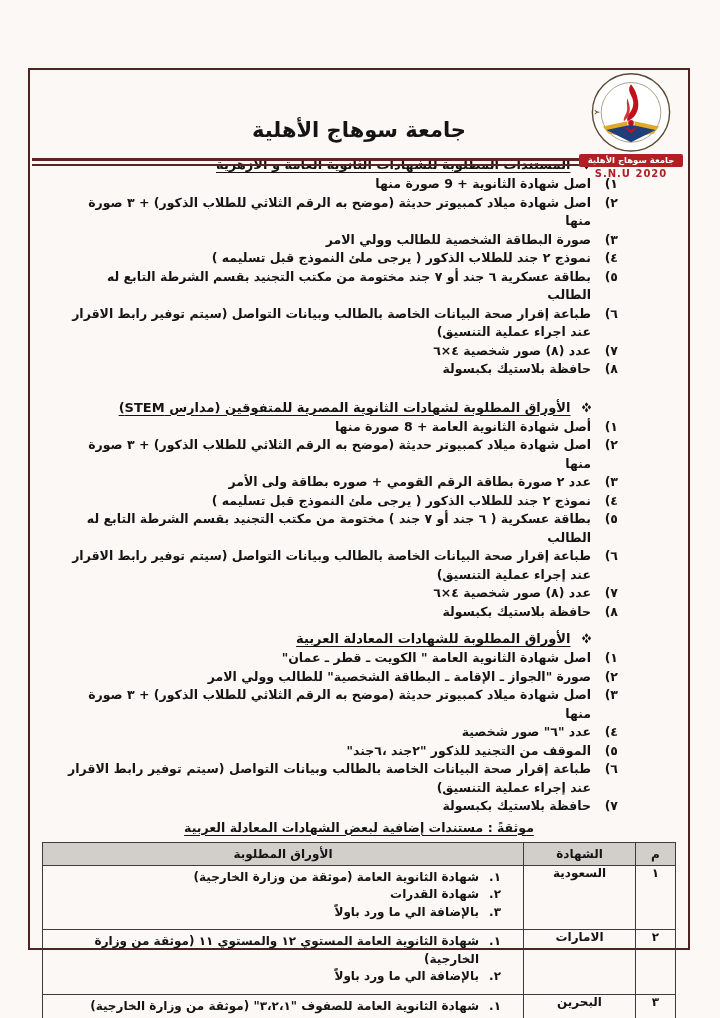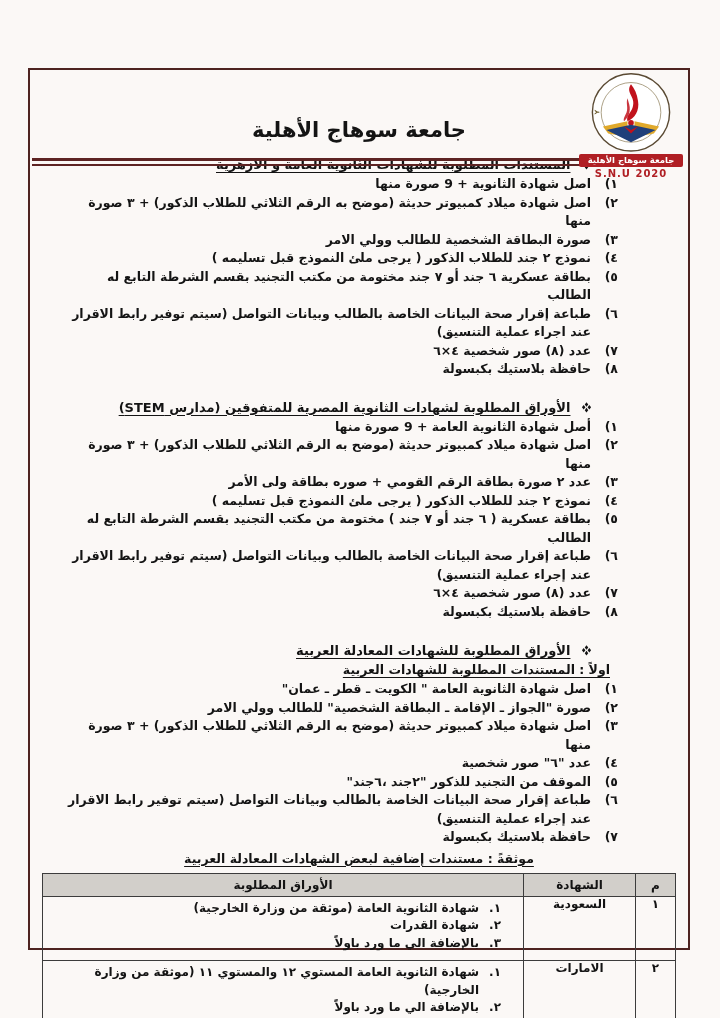--- a/index.html
+++ b/index.html
@@ -37,21 +37,21 @@
   .bullet{display:inline-block;margin-left:6px;position:relative;top:1px;}
   .items{padding:1px 70px 0 38px;}
   .item{display:flex;line-height:18.5px;}
   .item .num{min-width:19px;margin-left:8px;white-space:nowrap;}
   .item .txt{flex:1;}
   .item .txt.justify{text-align:justify;}
   .sub-right{padding-right:78px;line-height:19px;}
   .sub-right span,.sub-center span,.sub-right2 span{text-decoration:underline;text-underline-offset:3px;}
   .sub-center{text-align:center;line-height:19px;margin-top:2px;}
   .mt-gap{margin-top:19px;}
-  .mt-sm{margin-top:20px;}
+  .mt-sm{margin-top:8px;}
   
   table.doc-table{
     border-collapse:collapse;margin:5px 12px 0 12px;width:634px;
     font-size:12px;table-layout:fixed;
   }
   .doc-table th,.doc-table td{border:1px solid #3c3c3c;vertical-align:top;}
   .doc-table thead th{background:#d2cfca;font-weight:bold;height:20px;vertical-align:middle;}
   col.c-num{width:40px;}
   col.c-cert{width:112px;}
   .th-num,.td-num{text-align:center;}
@@ -150,21 +150,21 @@
                 <path d="M2.9 3.3 L4.8 5.8 L2.9 8.3 L1 5.8 Z"></path>
                 <path d="M9.1 3.3 L11 5.8 L9.1 8.3 L7.2 5.8 Z"></path>
                 <path d="M6 6.4 L7.9 8.9 L6 11.4 L4.1 8.9 Z"></path>
               </g>
             </svg></span>
         <span class="sec-title">الأوراق المطلوبة لشهادات الثانوية المصرية للمتفوقين (مدارس STEM)</span>
       </div>
       <div class="items">
         <div class="item">
             <span class="num">١)</span>
-            <span class="txt">أصل شهادة الثانوية العامة + 9 صورة منها</span>
+            <span class="txt">أصل شهادة الثانوية العامة + 8 صورة منها</span>
           </div>
         <div class="item">
             <span class="num">٢)</span>
             <span class="txt">اصل شهادة ميلاد كمبيوتر حديثة (موضح به الرقم الثلاثي للطلاب الذكور) + ٣ صورة منها</span>
           </div>
         <div class="item">
             <span class="num">٣)</span>
             <span class="txt">عدد ٢ صورة بطاقة الرقم القومي + صوره بطاقة ولى الأمر</span>
           </div>
         <div class="item">
@@ -195,21 +195,20 @@
         <span class="bullet"><svg width="11" height="11" viewBox="0 0 12 12">
               <g fill="#141414">
                 <path d="M6 0.2 L7.9 2.7 L6 5.2 L4.1 2.7 Z"></path>
                 <path d="M2.9 3.3 L4.8 5.8 L2.9 8.3 L1 5.8 Z"></path>
                 <path d="M9.1 3.3 L11 5.8 L9.1 8.3 L7.2 5.8 Z"></path>
                 <path d="M6 6.4 L7.9 8.9 L6 11.4 L4.1 8.9 Z"></path>
               </g>
             </svg></span>
         <span class="sec-title">الأوراق المطلوبة للشهادات  المعادلة العربية</span>
       </div>
-      <div class="sub-right"><span>اولاً : المستندات المطلوبة للشهادات العربية</span></div>
       <div class="items">
         <div class="item">
             <span class="num">١)</span>
             <span class="txt">اصل شهادة الثانوية العامة " الكويت ـ قطر ـ عمان"</span>
           </div>
         <div class="item">
             <span class="num">٢)</span>
             <span class="txt">صورة "الجواز ـ الإقامة ـ البطاقة الشخصية" للطالب وولي الامر</span>
           </div>
         <div class="item">

